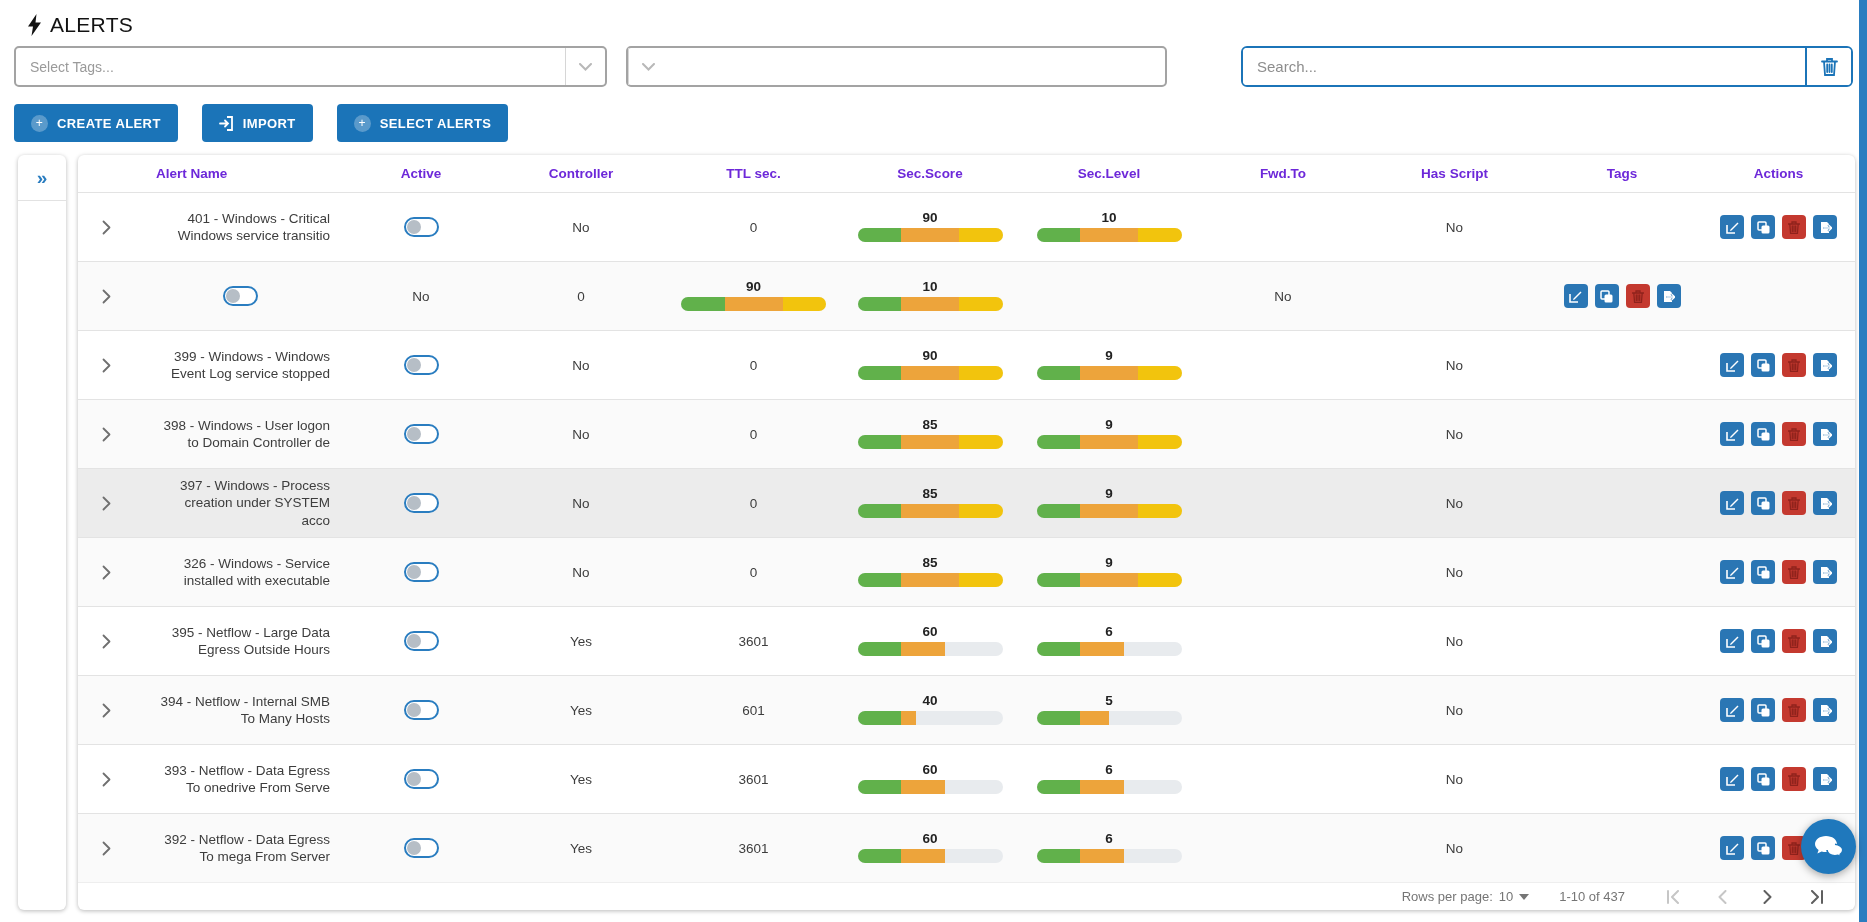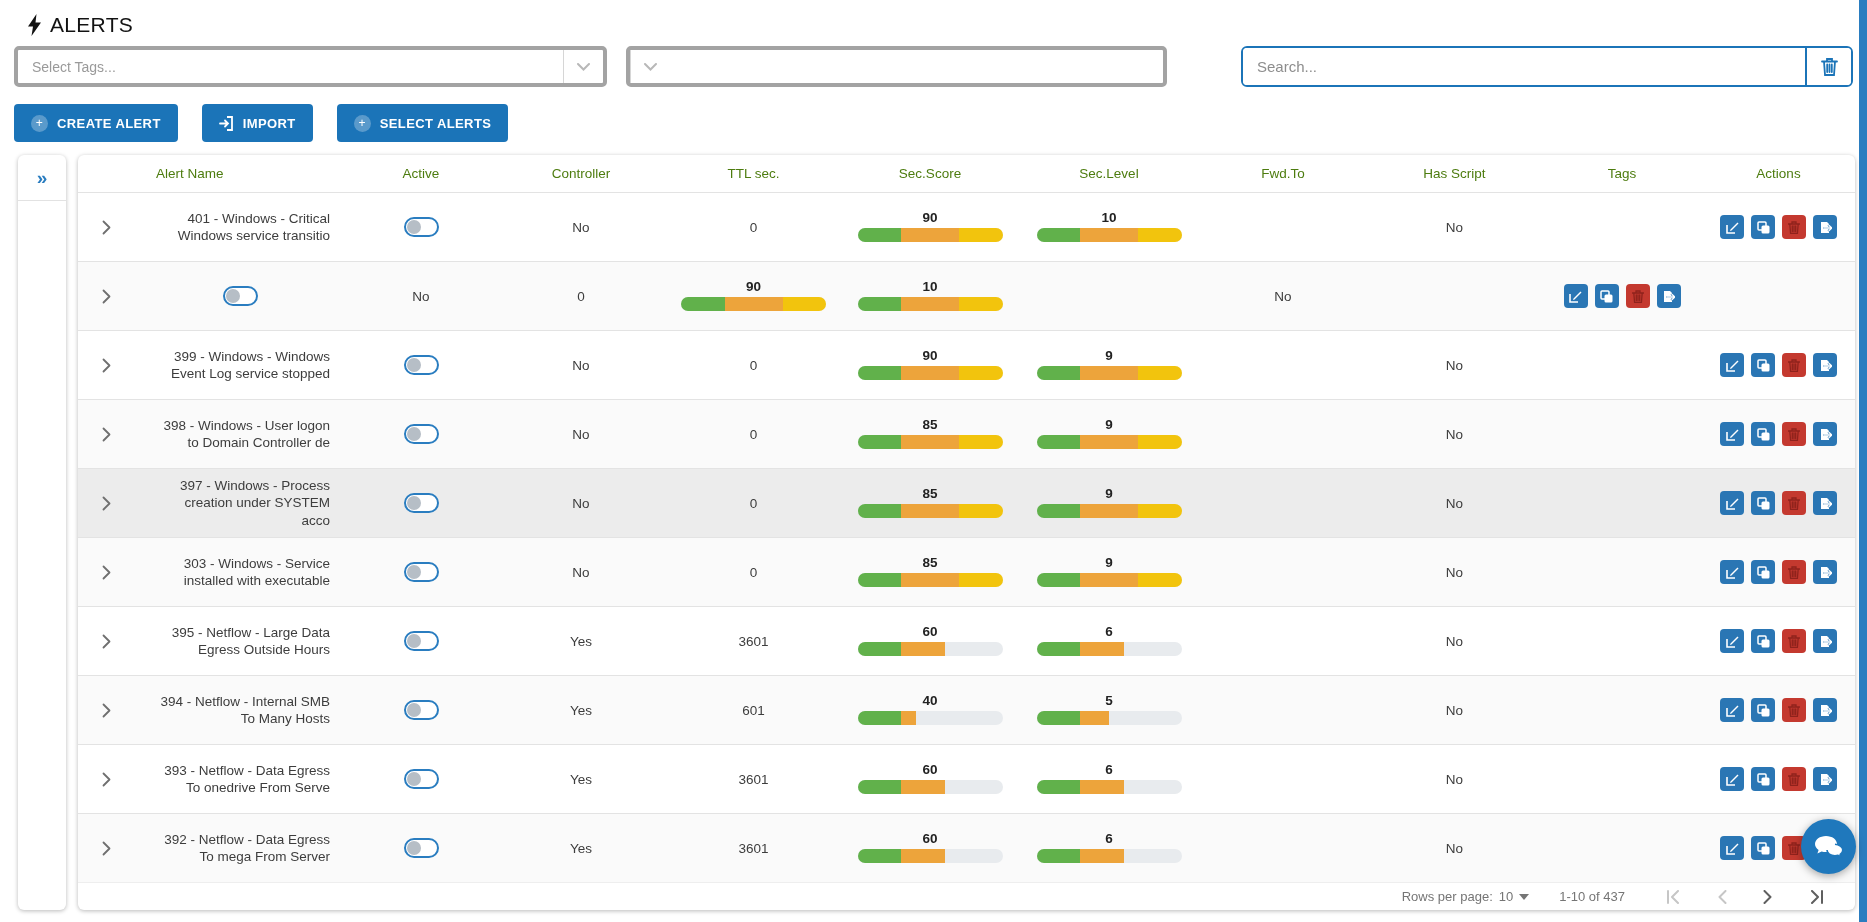--- a/index.html
+++ b/index.html
@@ -8,21 +8,21 @@
 
   
   .scroll-strip { position:absolute; top:0; right:0; width:8px; height:922px; background:#2a7dc0; }
 
   .page-title { display:flex; align-items:center; gap:8px; padding:13px 0 0 27px; }
   .page-title h1 { font-size:21px; font-weight:500; color:#121212; letter-spacing:.3px; }
   .bolt { width:15px; height:22px; }
 
   
   .filters { display:flex; align-items:center; margin:9px 14px 0 14px; }
-  .select-box { height:41px; border:4px solid #a3a3a3; border-radius:5px; background:#fff;
+  .select-box { height:41px; border:2px solid #a3a3a3; border-radius:5px; background:#fff;
     display:flex; align-items:center; }
   .select-box .ph { flex:1; padding:0 14px; font-size:14px; color:#9a9a9a; }
   .select-box .dd { width:40px; height:100%; border-left:1px solid #d6d6d6; display:flex;
     align-items:center; justify-content:center; cursor:pointer; }
   .sel-tags { width:593px; }
   .sel-assignees { width:541px; margin-left:19px; }
   .search-group { margin-left:auto; width:612px; height:41px; border:2px solid #1b74b8;
     border-radius:6px; display:flex; background:#fff; overflow:hidden; }
   .search-group input { flex:1; border:none; outline:none; font-size:15px; color:#444;
     padding:0 14px; font-family:"Liberation Sans",sans-serif; }
@@ -45,21 +45,21 @@
     box-shadow:0 1px 4px rgba(0,0,0,.28); }
   .side-panel .expander { height:46px; display:flex; align-items:center; justify-content:center;
     border-bottom:1px solid #e2e2e2; cursor:pointer; color:#2a7dc0; font-size:19px; font-weight:700; }
 
   .table-card { flex:1; height:755px; background:#fff; border-radius:6px;
     box-shadow:0 1px 4px rgba(0,0,0,.28); display:flex; flex-direction:column; overflow:hidden; }
 
   .trow { display:grid;
     grid-template-columns:56px 212px 150px 170px 175px 178px 180px 168px 175px 160px 1fr;
     align-items:center; }
-  .thead { height:49px; font-size:13.5px; color:#4d7c0f; font-weight:400; }
+  .thead { height:49px; font-size:13.5px; color:#6d28d9; font-weight:700; }
   .thead .cell { text-align:center; }
   .thead .cell.name { text-align:left; padding-left:22px; }
 
   .tbody { flex:1; }
   .rowline { border-top:1px solid #e3e3e3; height:69px; font-size:13.5px; color:#3d3d3d; }
   .rowline.striped { background:#fafafa; }
   .rowline.highlight { background:#ececec; }
   .cell { text-align:center; }
   .cell.expand { display:flex; justify-content:center; cursor:pointer; }
   .cell.name { text-align:right; padding-left:22px; line-height:1.32; width:196px; }
@@ -472,21 +472,21 @@
               </button>
       </span>
     </div>
         </div>
         <div class="trow rowline striped">
     <div class="cell expand">
       <svg width="9" height="15" viewBox="0 0 9 15">
               <path d="M1.5 1.5 L7.5 7.5 L1.5 13.5" fill="none" stroke="#6f6f6f" stroke-width="1.8" stroke-linecap="round" stroke-linejoin="round"></path>
             </svg>
     </div>
-    <div class="cell name">303 - Windows - Service installed with executable</div>
+    <div class="cell name">326 - Windows - Service installed with executable</div>
     <div class="cell">
       <span class="toggle">
               <span class="knob"></span>
             </span>
     </div>
     <div class="cell">No</div>
     <div class="cell">0</div>
     <div class="cell"><div class="barwrap">
     <div class="barlabel">85</div>
     <div class="bar">

